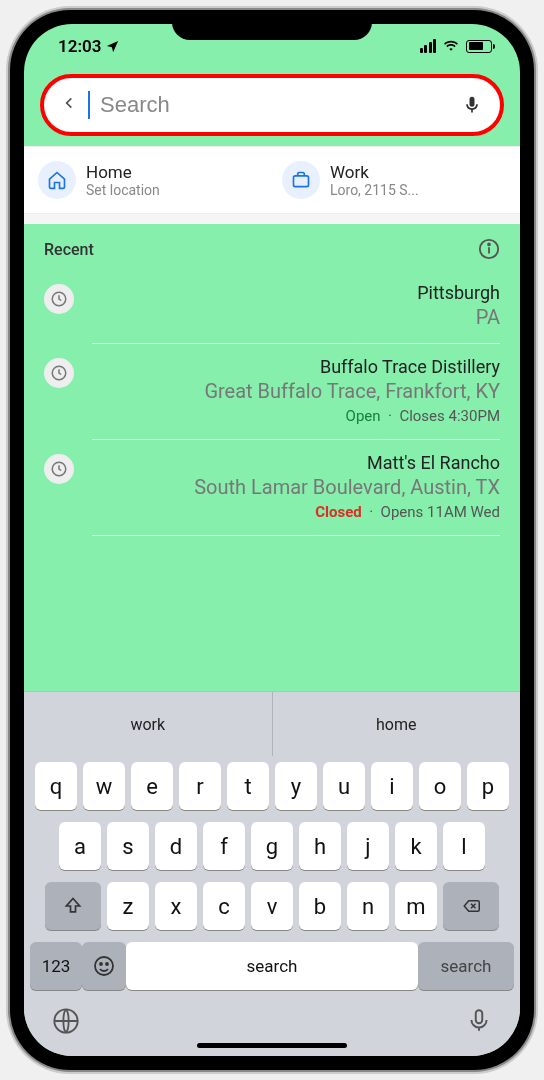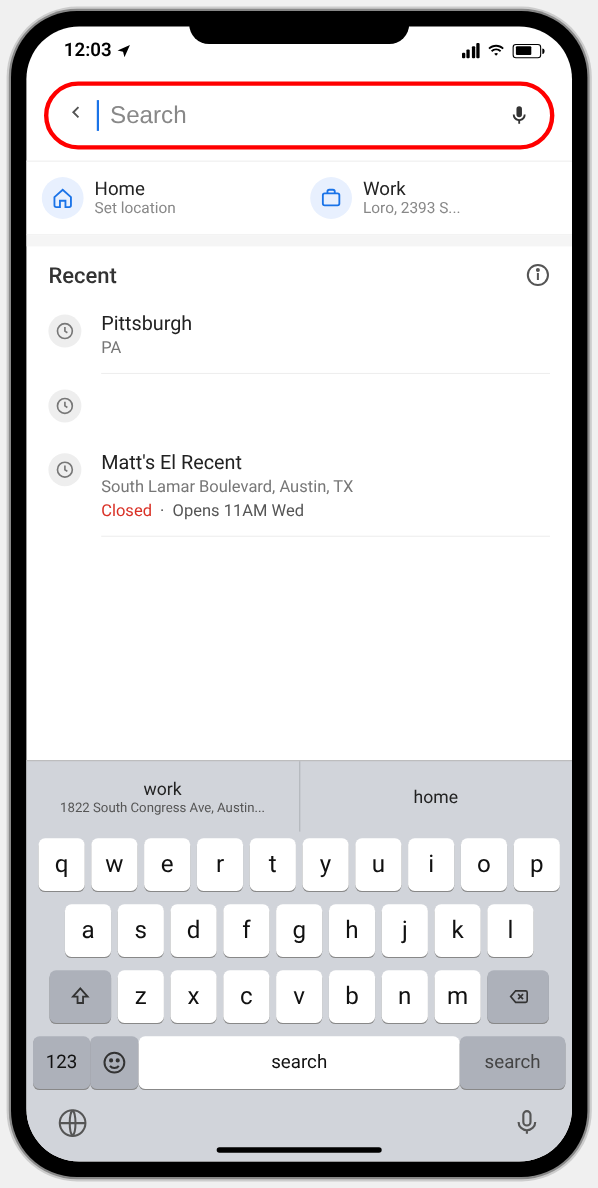--- a/index.html
+++ b/index.html
@@ -16,21 +16,21 @@
     height: 1060px;
     background: #000;
     border-radius: 60px;
     padding: 14px;
     box-shadow: 0 0 0 2px #888, 0 0 0 4px #ccc;
     position: relative;
   }
   .screen {
     width: 100%;
     height: 100%;
-    background: #ffffff;
+    background: #86efac;
     border-radius: 48px;
     overflow: hidden;
     position: relative;
     display: flex;
     flex-direction: column;
   }
   .notch {
     position: absolute;
     top: 0;
     left: 50%;
@@ -108,39 +108,40 @@
   .shortcut-text { min-width:0; }
   .shortcut-title { font-size: 17px; color:#222; }
   .shortcut-sub { font-size: 14px; color:#888; white-space:nowrap; overflow:hidden; text-overflow:ellipsis; max-width:110px; }
   .shortcut-more .shortcut-icon-circle { background:#e8f0fe; }
 
   .section-spacer { height: 10px; background:#f5f5f5; }
   .recent-header {
     display:flex; justify-content:space-between; align-items:center;
     padding: 14px 20px 10px;
   }
-  .recent-title { font-size:20px; font-weight:500; color:#333; }
+  .recent-title { font-size:16px; font-weight:500; color:#333; }
 
   .recent-list { }
   .recent-item {
     display:flex; gap:18px; padding: 12px 20px 14px;
     align-items:flex-start;
+    text-align:right;
   }
   .recent-item + .recent-item { border-top: none; }
   .recent-item .body { flex:1; border-bottom:1px solid #eee; padding-bottom:14px; margin-bottom:-14px; }
   .clock-badge {
     width:30px; height:30px; border-radius:50%; background:#eee;
     display:flex; align-items:center; justify-content:center; flex-shrink:0;
     margin-top:2px;
   }
   .item-title { font-size:18px; color:#222; }
-  .item-sub { font-size:15px; color:#777; margin-top:2px; }
+  .item-sub { font-size:20px; color:#777; margin-top:2px; }
   .item-status { font-size:15px; margin-top:4px; color:#555; }
   .open { color:#188038; }
-  .closed { color:#d93025; }
+  .closed { color:#d93025;font-weight:bold; }
 
   
   .kbd {
     background:#d1d4da;
     border-top:1px solid #bbb;
     display:flex; flex-direction:column;
     padding-bottom:6px;
   }
   .suggestions {
     display:flex; height:64px;
@@ -230,21 +231,21 @@
       </div>
       <div class="shortcut">
         <div class="shortcut-icon-circle">
             <svg width="20" height="20" viewBox="0 0 24 24" fill="none" stroke="#1a73e8" stroke-width="2">
               <rect x="3" y="7" width="18" height="13" rx="2"></rect>
               <path d="M8 7V5a2 2 0 012-2h4a2 2 0 012 2v2"></path>
             </svg>
           </div>
         <div class="shortcut-text">
           <div class="shortcut-title">Work</div>
-          <div class="shortcut-sub">Loro, 2393 S...</div>
+          <div class="shortcut-sub">Loro, 2115 S...</div>
         </div>
       </div>
     </div>
 
     <div class="section-spacer"></div>
 
     <div class="recent-header">
       <div class="recent-title">Recent</div>
       <svg class="info-icon" width="22" height="22" viewBox="0 0 24 24" fill="none" stroke="#555" stroke-width="2">
           <circle cx="12" cy="12" r="10"></circle>
@@ -267,43 +268,47 @@
 
     </div>
         </div>
         <div class="recent-item">
     <div class="clock-badge">
       <svg width="18" height="18" viewBox="0 0 24 24" fill="none" stroke="#777" stroke-width="2">
               <circle cx="12" cy="12" r="9"></circle>
               <path d="M12 7v5l3 2"></path>
             </svg>
     </div>
+    <div class="body">
+      <div class="item-title">Buffalo Trace Distillery</div>
+      <div class="item-sub">Great Buffalo Trace, Frankfort, KY</div>
+      <div class="item-status"><span class="open">Open</span> &nbsp;·&nbsp; Closes 4:30PM</div>
+    </div>
         </div>
         <div class="recent-item">
     <div class="clock-badge">
       <svg width="18" height="18" viewBox="0 0 24 24" fill="none" stroke="#777" stroke-width="2">
               <circle cx="12" cy="12" r="9"></circle>
               <path d="M12 7v5l3 2"></path>
             </svg>
     </div>
     <div class="body">
-      <div class="item-title">Matt's El Recent</div>
+      <div class="item-title">Matt's El Rancho</div>
       <div class="item-sub">South Lamar Boulevard, Austin, TX</div>
       <div class="item-status"><span class="closed">Closed</span> &nbsp;·&nbsp; Opens 11AM Wed</div>
     </div>
         </div>
       </div>
 
     <div style="flex:1"></div>
 
     <div class="kbd">
       <div class="suggestions" id="sugg-row">
           <div class="sugg">
             <div class="sugg-title">work</div>
-               <div class="sugg-sub">1822 South Congress Ave, Austin...</div>
           </div>
           <div class="sugg">
             <div class="sugg-title">home</div>
           </div>
         </div>
       <div id="kbd-rows">
           <div class="key-row">
             <div class="key">q</div>
             <div class="key">w</div>
             <div class="key">e</div>

